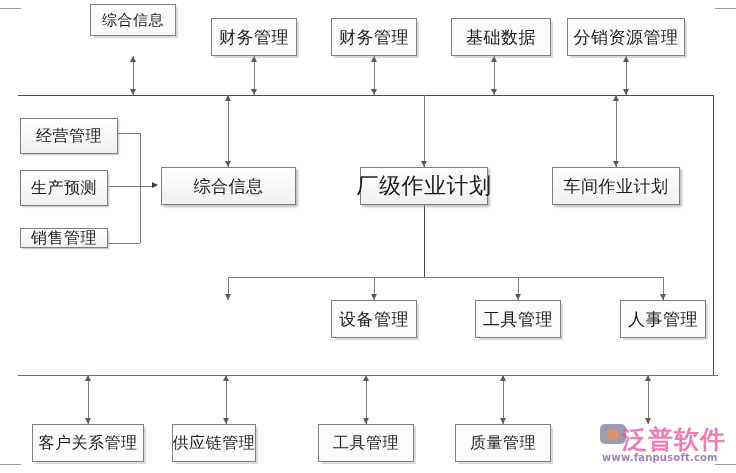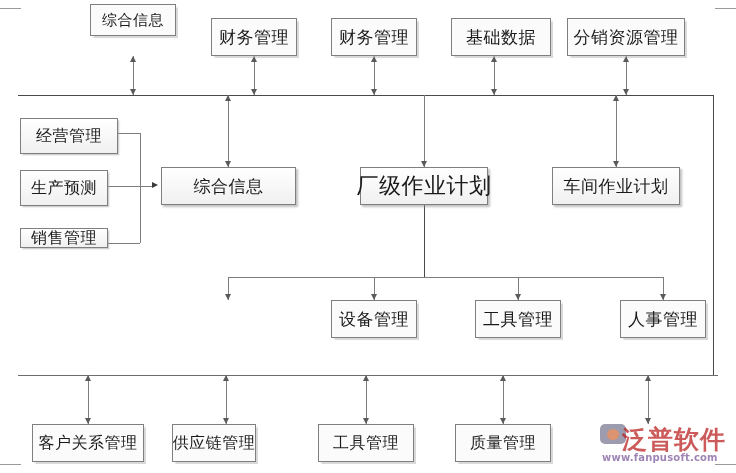--- a/index.html
+++ b/index.html
@@ -92,21 +92,21 @@
   
   #watermark {
     position: absolute;
     pointer-events: none;
     user-select: none;
   }
   .wm-text {
     position: absolute;
     font-family: "DejaVu Sans", "Liberation Sans", sans-serif;
     font-weight: bold;
-    color: #b91c1c;
+    color: #ec4899;
     opacity: 0.72;
     white-space: nowrap;
     letter-spacing: 1px;
   }
   .wm-url {
     position: absolute;
     font-family: "DejaVu Sans", "Liberation Sans", sans-serif;
     font-weight: bold;
     color: #8d6fa8;
     opacity: 0.85;

